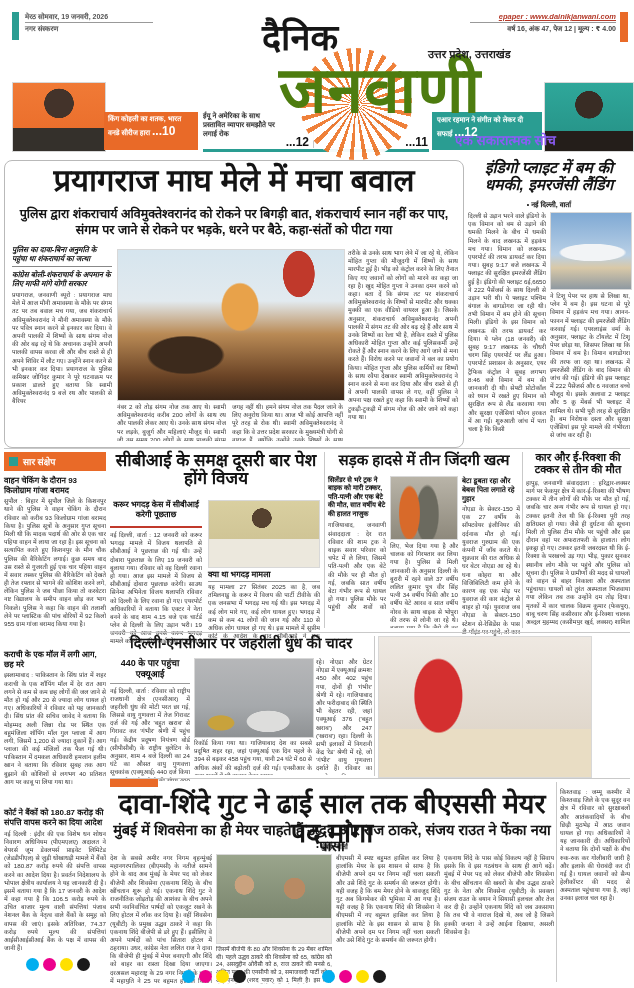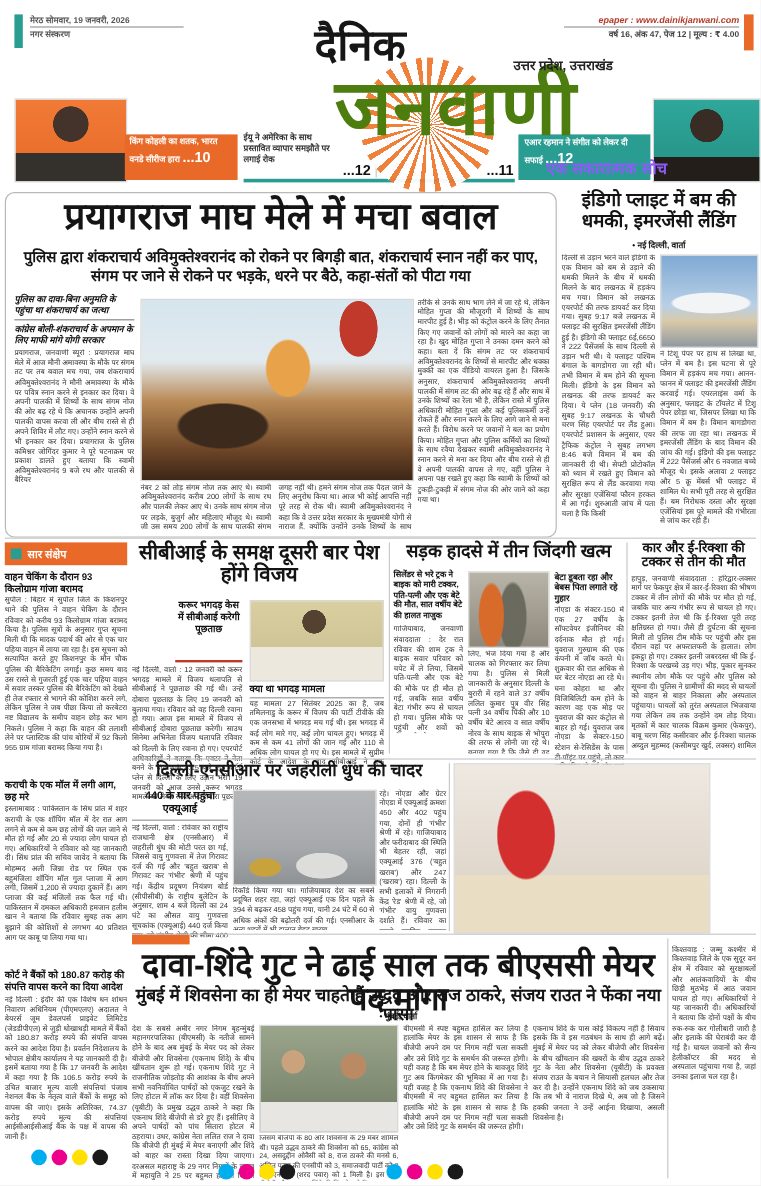--- a/index.html
+++ b/index.html
@@ -10,21 +10,21 @@
   .kicker{font-weight:800;color:#111;line-height:1.25;}
   .byline{font-weight:700;color:#111;text-align:center;}
   .headline{font-weight:900;color:#141414;text-align:center;line-height:1.08;}
   .vrule{width:1px;background:#c9c9c9;}
   .hrule{height:1px;background:#c9c9c9;}
   .photo{overflow:hidden;border:1px solid #d8d8d8;}
   
   .edtick{width:7px;height:28px;background:#2a9d92;}
   .edline1{font-size:7px;font-weight:700;color:#555;border-bottom:1px solid #999;padding-bottom:1px;}
   .edline2{font-size:7px;font-weight:700;color:#555;padding-top:1px;}
-  .epap{font-size:7.5px;font-weight:800;font-style:italic;color:#b43a2a;text-align:right;border-bottom:1px solid #999;padding-bottom:1px;}
+  .epap{font-size:7.5px;font-weight:800;font-style:italic;color:#b43a2a;text-align:right;border-bottom:1px solid #999;padding-bottom:1px;text-decoration:underline;}
   .issue{font-size:7px;font-weight:700;color:#444;text-align:right;padding-top:1px;}
   .ortick{width:8px;height:30px;background:#e96a28;}
   .sunburst{width:112px;height:112px;border-radius:50%;
     background:repeating-conic-gradient(#ee7a30 0deg 5deg,#ffffff 5deg 14deg);opacity:.95;}
   .t-dainik{font-size:36px;font-weight:900;color:#161616;z-index:3;}
   .t-janwani{font-size:64px;font-weight:900;color:#4d7c0f;z-index:3;letter-spacing:1px;white-space:nowrap;}
   .region{font-size:11px;font-weight:800;color:#222;z-index:3;}
   .tagline{font-size:13.5px;font-weight:800;color:#8b5cf6;z-index:3;}
   .teaser{font-size:7px;font-weight:700;line-height:1.25;}
   .teaser .pg{font-size:12px;font-weight:900;}
@@ -118,21 +118,21 @@
       <div class="kicker" style="font-size:7.4px;margin-top:3px;">कांग्रेस बोली-शंकराचार्य के अपमान के लिए माफी मांगे योगी सरकार</div>
     </div>
     <div class="abs body" style="left:7px;top:130px;width:100px;height:150px;">प्रयागराज, जनवाणी ब्यूरो : प्रयागराज माघ मेले में आज मौनी अमावस्या के मौके पर संगम तट पर तब बवाल मच गया, जब शंकराचार्य अविमुक्तेश्वरानंद ने मौनी अमावस्या के मौके पर पवित्र स्नान करने से इनकार कर दिया। वे अपनी पालकी में शिष्यों के साथ संगम नोज की ओर बढ़ रहे थे कि अचानक उन्होंने अपनी पालकी वापस करवा ली और बीच रास्ते से ही अपने शिविर में लौट गए। उन्होंने स्नान करने से भी इनकार कर दिया। प्रयागराज के पुलिस कमिश्नर जोगिंदर कुमार ने पूरे घटनाक्रम पर प्रकाश डालते हुए बताया कि स्वामी अविमुक्तेश्वरानंद 9 बजे रथ और पालकी से बैरियर</div>
     <div class="abs photo ph-lead" style="left:112px;top:88px;width:226px;height:150px;"></div>
     <div class="abs body" style="left:112px;top:242px;width:109px;height:38px;">नंबर 2 को तोड़ संगम नोज तक आए थे। स्वामी अविमुक्तेश्वरानंद करीब 200 लोगों के साथ रथ और पालकी लेकर आए थे। उनके साथ संगम नोज पर लड़के, बुजुर्ग और महिलाएं मौजूद थे। स्वामी जी उस समय 200 लोगों के साथ पालकी संगम नोज से जाने की जिद कर रहे थे जब संगम नोज पर रिवर रखने की</div>
     <div class="abs body" style="left:227px;top:242px;width:111px;height:38px;">जगह नहीं थी। हमने संगम नोज तक पैदल जाने के लिए अनुरोध किया था। आज भी कोई आपत्ति नहीं पूरे तरह से रोक थी। स्वामी अविमुक्तेश्वरानंद ने कहा कि वे उत्तर प्रदेश सरकार के मुख्यमंत्री योगी से नाराज हैं, क्योंकि उन्होंने उनके शिष्यों के साथ मारपीट और धक्का मुक्की की, जबकि वे शांतिपूर्ण</div>
     <div class="abs body" style="left:343px;top:88px;width:110px;height:192px;">तरीके से उनके साथ भाग लेने में जा रहे थे, लेकिन मोहित गुप्ता की मौजूदगी में शिष्यों के साथ मारपीट हुई है। भीड़ को कंट्रोल करने के लिए तैनात किए गए जवानों को लोगों को मारने का कहा जा रहा है। खुद मोहित गुप्ता ने उनका दमन करने को कहा। बता दें कि संगम तट पर शंकराचार्य अविमुक्तेश्वरानंद के शिष्यों से मारपीट और धक्का मुक्की का एक वीडियो वायरल हुआ है। जिसके अनुसार, शंकराचार्य अविमुक्तेश्वरानंद अपनी पालकी में संगम तट की ओर बढ़ रहे हैं और साथ में उनके शिष्यों का रेला भी है, लेकिन रास्ते में पुलिस अधिकारी मोहित गुप्ता और कई पुलिसकर्मी उन्हें रोकते हैं और स्नान करने के लिए आगे जाने से मना करते हैं। विरोध करने पर जवानों ने बल का प्रयोग किया। मोहित गुप्ता और पुलिस कर्मियों का शिष्यों के साथ रवैया देखकर स्वामी अविमुक्तेश्वरानंद ने स्नान करने से मना कर दिया और बीच रास्ते से ही वे अपनी पालकी वापस ले गए, वहीं पुलिस ने अपना पक्ष रखते हुए कहा कि स्वामी के शिष्यों को टुकड़ी-टुकड़ी में संगम नोज की ओर जाने को कहा गया था।</div>
   </div>
 
   <div class="abs" style="left:468px;top:160px;width:162px;height:286px;">
-    <div class="abs headline" style="top:0;left:0;right:0;font-size:15.5px;">इंडिगो प्लाइट में बम की धमकी, इमरजेंसी लैंडिंग</div>
+    <div class="abs headline" style="top:0;left:0;right:0;font-size:15.5px;font-style:italic;">इंडिगो प्लाइट में बम की धमकी, इमरजेंसी लैंडिंग</div>
     <div class="abs byline" style="top:40px;left:0;right:0;font-size:7px;">• नई दिल्ली, वार्ता</div>
     <div class="abs body" style="left:0;top:52px;width:78px;height:234px;">दिल्ली से उड़ान भरने वाले इंडिगो के एक विमान को बम से उड़ाने की धमकी मिलने के बीच में धमकी मिलने के बाद लखनऊ में हड़कंप मच गया। विमान को लखनऊ एयरपोर्ट की तरफ डायवर्ट कर दिया गया। सुबह 9:17 बजे लखनऊ में फ्लाइट की सुरक्षित इमरजेंसी लैंडिंग हुई है। इंडिगो की फ्लाइट 6ई,6650 ने 222 पैसेंजर्स के साथ दिल्ली से उड़ान भरी थी। ये फ्लाइट पश्चिम बंगाल के बागडोगरा जा रही थी। तभी विमान में बम होने की सूचना मिली। इंडिगो के इस विमान को लखनऊ की तरफ डायवर्ट कर दिया। ये प्लेन (18 जनवरी) की सुबह 9:17 लखनऊ के चौधरी चरण सिंह एयरपोर्ट पर लैंड हुआ। एयरपोर्ट प्रशासन के अनुसार, एयर ट्रैफिक कंट्रोल ने सुबह लगभग 8:46 बजे विमान में बम की जानकारी दी थी। सेफ्टी प्रोटोकॉल को ध्यान में रखते हुए विमान को सुरक्षित रूप से लैंड करवाया गया और सुरक्षा एजेंसियां फौरन हरकत में आ गईं। शुरुआती जांच में पता चला है कि किसी</div>
     <div class="abs photo ph-plane" style="left:82px;top:52px;width:80px;height:76px;"></div>
     <div class="abs body" style="left:82px;top:132px;width:80px;height:154px;">ने टिशू पेपर पर हाथ से लिखा था, प्लेन में बम है। इस घटना से पूरे विमान में हड़कंप मच गया। आनन-फानन में फ्लाइट की इमरजेंसी लैंडिंग करवाई गई। एयरलाइंस वर्मा के अनुसार, फ्लाइट के टॉयलेट में टिशू पेपर छोड़ा था, जिसपर लिखा था कि विमान में बम है। विमान बागडोगरा की तरफ जा रहा था। लखनऊ में इमरजेंसी लैंडिंग के बाद विमान की जांच की गई। इंडिगो की इस फ्लाइट में 222 पैसेंजर्स और 6 नवजात बच्चे मौजूद थे। इसके अलावा 2 फ्लाइट और 5 क्रू मेंबर्स भी फ्लाइट में शामिल थे। सभी पूरी तरह से सुरक्षित हैं। बम निरोधक दस्ता और सुरक्षा एजेंसियां इस पूरे मामले की गंभीरता से जांच कर रही हैं।</div>
   </div>
 
   <div class="abs hrule" style="left:4px;top:448px;width:626px;"></div>
 
   <div class="abs" style="left:4px;top:452px;width:102px;height:530px;">
     <div class="sb-head">
@@ -149,21 +149,21 @@
     </div>
     <div>
       <div class="sb-title">कोर्ट ने बैंकों को 180.87 करोड़ की संपत्ति वापस करने का दिया आदेश</div>
       <div class="body" style="height:150px;">नई दिल्ली : इंदौर की एक विशेष धन शोधन निवारण अधिनियम (पीएमएलए) अदालत ने बेयरर्स जूम डेवलपर्स प्राइवेट लिमिटेड (जेडडीपीएल) से जुड़ी धोखाधड़ी मामले में बैंकों को 180.87 करोड़ रुपये की संपत्ति वापस करने का आदेश दिया है। प्रवर्तन निदेशालय के भोपाल क्षेत्रीय कार्यालय ने यह जानकारी दी है। इसमें बताया गया है कि 17 जनवरी के आदेश में कहा गया है कि 106.5 करोड़ रुपये के उचित बाजार मूल्य वाली संपत्तियां पंजाब नेशनल बैंक के नेतृत्व वाले बैंकों के समूह को वापस की जाएं। इसके अतिरिक्त, 74.37 करोड़ रुपये मूल्य की संपत्तियां आईसीआईसीआई बैंक के पक्ष में वापस की जानी हैं।</div>
     </div>
   </div>
 
   <div class="abs" style="left:110px;top:452px;width:212px;height:178px;">
     <div class="abs headline" style="top:0;left:0;right:0;font-size:17px;">सीबीआई के समक्ष दूसरी बार पेश होंगे विजय</div>
     <div class="abs" style="left:0;top:48px;width:92px;">
-      <div class="kicker redrule" style="font-size:8px;text-align:center;padding-bottom:20px;margin-left:36px;">करूर भगदड़ केस में सीबीआई करेगी पूछताछ</div>
+      <div class="kicker redrule" style="font-size:8px;text-align:center;padding-bottom:6px;">करूर भगदड़ केस में सीबीआई करेगी पूछताछ</div>
       <div class="body" style="height:112px;margin-top:3px;">नई दिल्ली, वार्ता : 12 जनवरी को करूर भगदड़ मामले में विजय थलापति से सीबीआई ने पूछताछ की गई थी। उन्हें दोबारा पूछताछ के लिए 19 जनवरी को बुलाया गया। रविवार को वह दिल्ली रवाना हो गया। आज इस मामले में विजय से सीबीआई दोबारा पूछताछ करेगी। साउथ सिनेमा अभिनेता विजय थलापति रविवार को दिल्ली के लिए रवाना हो गए। एयरपोर्ट अधिकारियों ने बताया कि एक्टर ने नेता बनने के बाद शाम 4.15 बजे एक चार्टर्ड प्लेन से दिल्ली के लिए उड़ान भरी। 19 जनवरी को आज उनसे करूर भगदड़ मामले को लेकर सीबीआई दोबारा पूछताछ करने वाली है।</div>
     </div>
     <div class="abs" style="left:98px;top:48px;width:112px;">
       <div class="photo ph-vijay" style="width:110px;height:66px;"></div>
       <div class="kicker" style="font-size:8px;margin:2px 0 1px 0;border-bottom:1px solid #999;padding-bottom:1px;">क्या था भगदड़ मामला</div>
       <div class="body" style="height:55px;">यह मामला 27 सितंबर 2025 का है, जब तमिलनाडु के करूर में विजय की पार्टी टीवीके की एक जनसभा में भगदड़ मच गई थी। इस भगदड़ में कई लोग मारे गए, कई लोग घायल हुए। भगदड़ में कम से कम 41 लोगों की जान गई और 110 से अधिक लोग घायल हो गए थे। इस मामले में सुप्रीम कोर्ट के आदेश के बाद सीबीआई ने एक एफआईआर दर्ज की और यह मामला अपने हाथ में ले लिया था।</div>
     </div>
   </div>
 
   <div class="abs vrule" style="left:324px;top:452px;height:176px;"></div>

